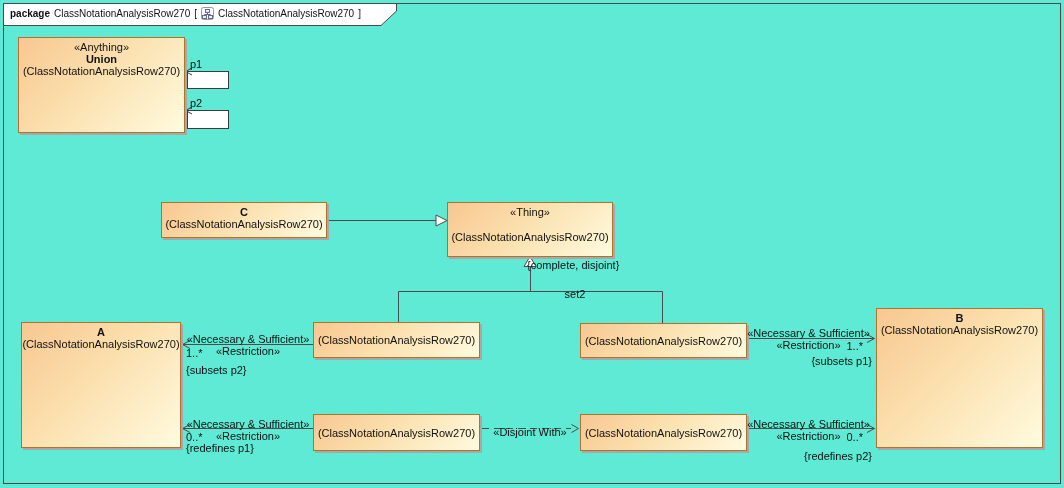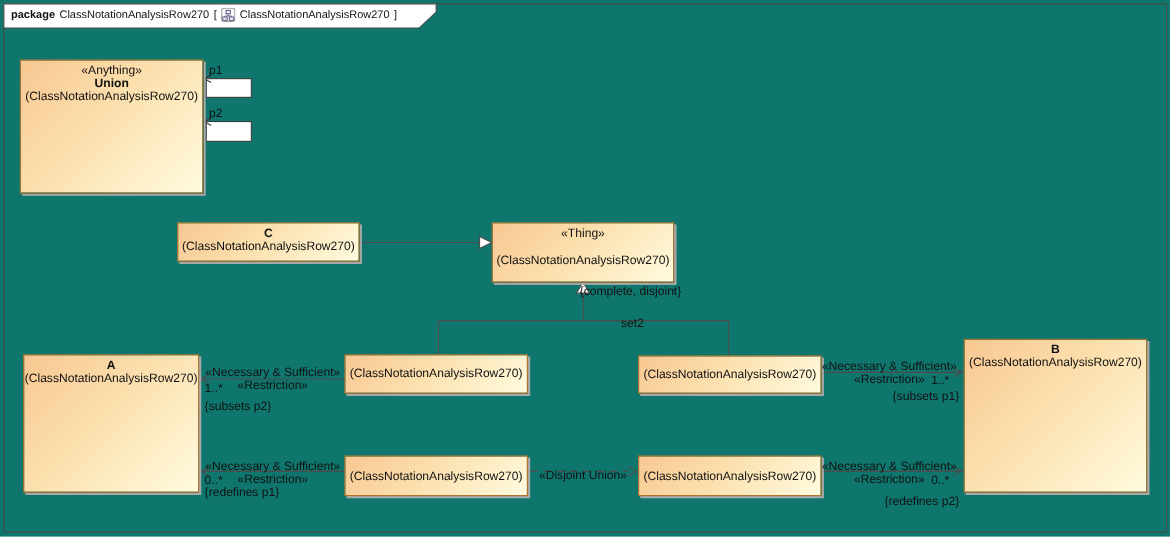--- a/index.html
+++ b/index.html
@@ -1,16 +1,16 @@
 <!DOCTYPE html>
 <html style="--box-border: #AD742E; --box-grad-start: #F8C791; --box-grad-end: #FFFBDF; --shadow: #A8A8A8; --line: #4C4C4C; --frame: #4A4A4A;"><head>
 <meta charset="utf-8">
 <style>
   html,body{margin:0;padding:0;background:#fff;}
-  #stage{position:relative;width:1064px;height:488px;background:#0f766e;
+  #stage{position:relative;width:1064px;height:488px;background:#5eead4;
          font-family:"Liberation Sans",sans-serif;color:#111;overflow:hidden;}
   #wires{position:absolute;left:0;top:0;width:1064px;height:488px;}
   .cls{position:absolute;box-sizing:border-box;
        border:1px solid var(--box-border,#ad742e);
        background:linear-gradient(135deg,var(--box-grad-start,#f8c791) 0%,#fbe0ae 45%,var(--box-grad-end,#fffbdf) 100%);
        box-shadow:2px 2px 0 var(--shadow,#a8a8a8);
        font-size:11px;line-height:12px;text-align:center;
        display:flex;flex-direction:column;padding-top:3px;}
   .cls.vcenter{justify-content:center;padding-top:0;}
   .cls .nm{font-weight:bold;}
@@ -89,21 +89,21 @@
       <rect x="0.5" y="0.5" width="12" height="12" rx="2" fill="#fafafa" stroke="#9a9a9a"></rect>
       <rect x="4.5" y="2.5" width="4" height="3" fill="#eef" stroke="#6a6a8a"></rect>
       <path d="M6.5,5.5 V7.5 M3.5,7.5 H9.5 M3.5,7.5 V8.5 M9.5,7.5 V8.5" stroke="#6a6a8a" fill="none"></path>
       <rect x="1.5" y="8.5" width="4" height="3" fill="#eef" stroke="#6a6a8a"></rect>
       <rect x="7.5" y="8.5" width="4" height="3" fill="#eef" stroke="#6a6a8a"></rect>
     </svg>
     <span>ClassNotationAnalysisRow270</span>
     <span>]</span>
   </div>
 
-  <div class="cls" style="left:18px;top:54px;width:167px;height:122px;">
+  <div class="cls" style="left:18px;top:37px;width:167px;height:96px;">
     <div class="st">«Anything»</div>
     <div class="nm">Union</div>
     <div>(ClassNotationAnalysisRow270)</div>
   </div>
 
   <div class="cls" style="left:161px;top:202px;width:166px;height:36px;">
     <div class="nm">C</div>
     <div>(ClassNotationAnalysisRow270)</div>
   </div>
 
@@ -165,15 +165,15 @@
   <div class="lbl lblr" style="left:747px;top:340px;width:116px;">1..*</div>
   <div class="lbl lblr" style="left:747px;top:355px;width:125px;">{subsets p1}</div>
 
   <div class="lbl lblc" style="left:744px;top:402px;width:129px;">
     <div>«Necessary &amp; Sufficient»</div>
     <div>«Restriction»</div>
   </div>
   <div class="lbl lblr" style="left:747px;top:431px;width:116px;">0..*</div>
   <div class="lbl lblr" style="left:747px;top:450px;width:125px;">{redefines p2}</div>
 
-  <div class="lbl lblc" style="left:478px;top:410px;width:104px;">«Disjoint Union»</div>
+  <div class="lbl lblc" style="left:478px;top:410px;width:104px;">«Disjoint With»</div>
 
 </div>
 
 </body></html>

